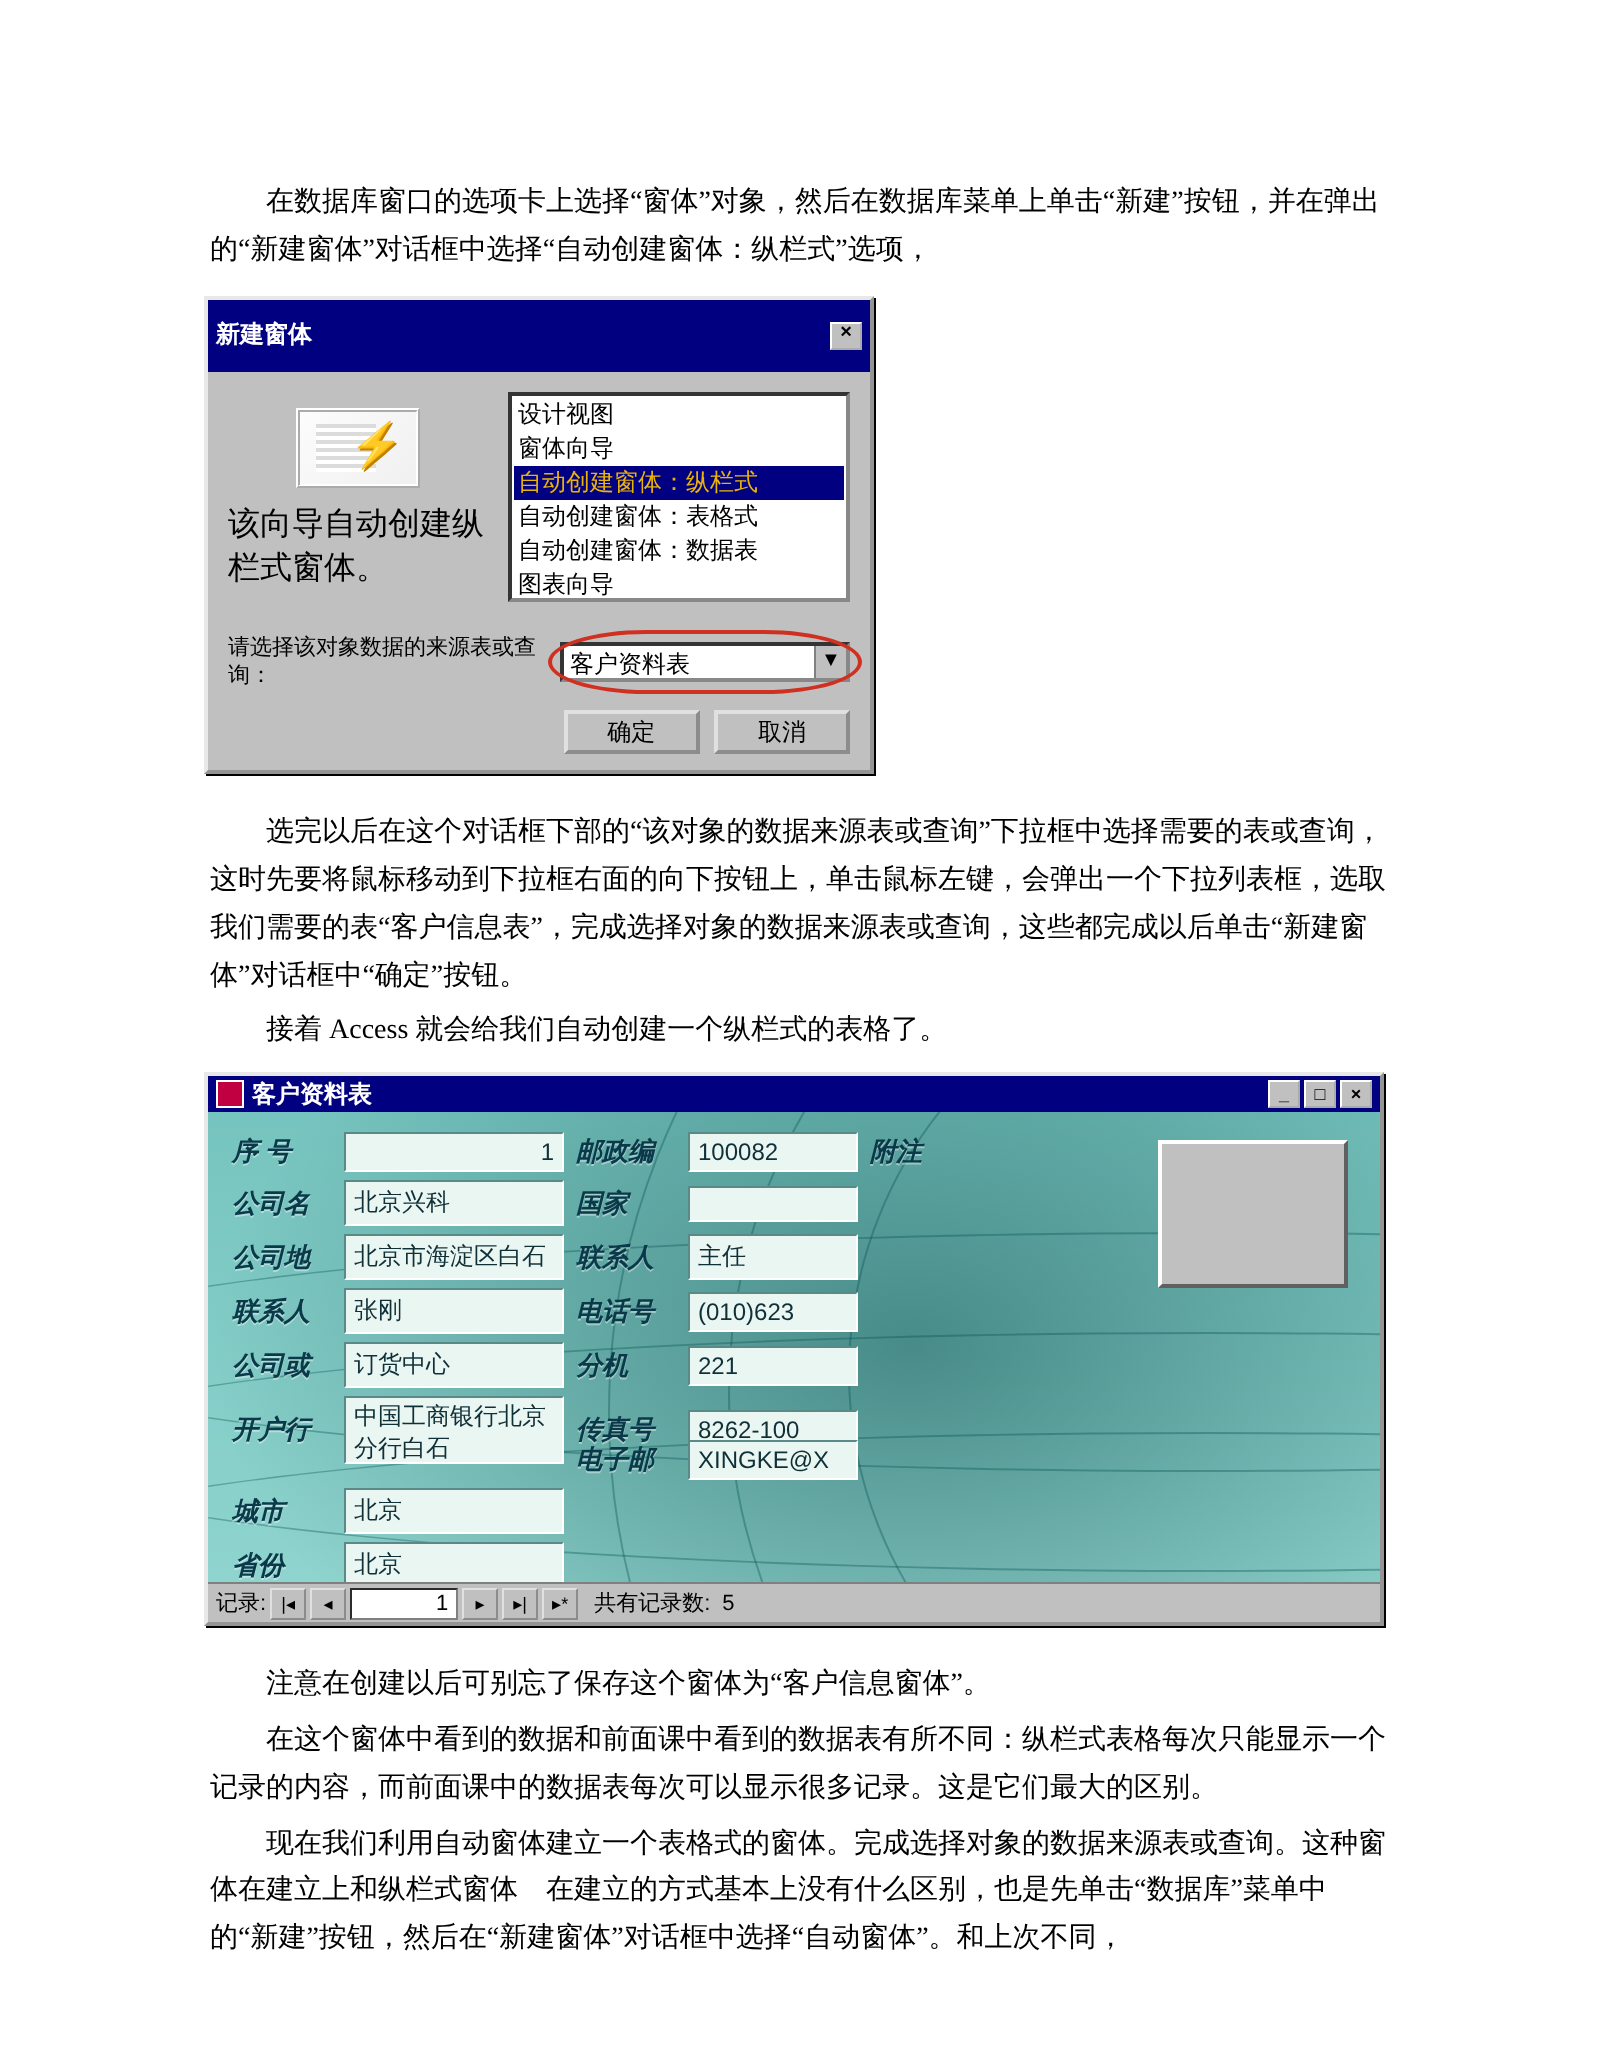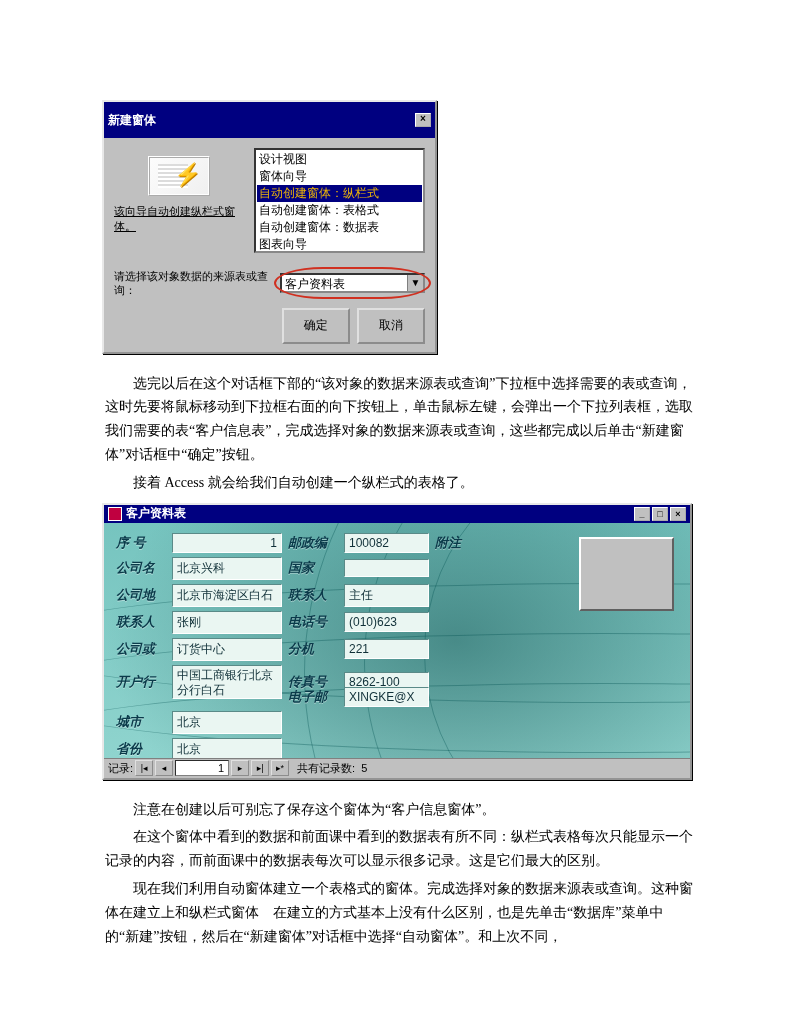--- a/index.html
+++ b/index.html
@@ -70,21 +70,21 @@
     content: "";
     position: absolute; left: 8px; top: 6px;
     width: 30px; height: 24px;
     background: repeating-linear-gradient(#dcdcdc 0 2px, #fff 2px 4px);
   }
   .dlg1-iconbox .bolt {
     position: absolute; right: 6px; top: 4px;
     color: #ffcc00; font-size: 22px;
     text-shadow: 1px 1px 0 #c08000;
   }
-  .dlg1-left-caption { font-size: 11px; line-height: 1.4; text-decoration: underline; }
+  .dlg1-left-caption { font-size: 16px; line-height: 1.4; }
   .dlg1-list {
     flex: 1;
     background: #fff;
     border: 2px inset #888;
     padding: 1px;
     height: 105px;
     overflow: hidden;
   }
   .dlg1-list div { padding: 0 2px; white-space: nowrap; }
   .dlg1-list .sel { background: #000080; color: #eab308; }
@@ -109,21 +109,21 @@
     border: 2px solid #d03020;
     border-radius: 50% / 80%;
     pointer-events: none;
   }
   .dlg1-buttons { text-align: right; }
   .dlg1-buttons button,
   .w95btn {
     font-family: inherit; font-size: 12px;
     background:#c0c0c0;
     border: 2px outset #e0e0e0;
-    width: 68px; height: 36px;
+    width: 68px; height: 22px;
     margin-left: 4px;
   }
 
   
   .form-wrap { margin: 8px 0 18px -3px; }
   .formwin {
     width: 590px;
     border: 2px outset #e8e8e8;
     background: #c0c0c0;
     font-family: "MS Sans Serif", sans-serif;
@@ -205,20 +205,21 @@
     background:#fff; border:1px inset #808080;
     padding: 0 4px; text-align:right; line-height:14px;
   }
   .rec-nav .filler { flex:1; background:#c0c0c0; }
 </style>
 </head>
 <body>
 
 <div class="page">
 
+  <p class="para">在数据库窗口的选项卡上选择“窗体”对象，然后在数据库菜单上单击“新建”按钮，并在弹出的“新建窗体”对话框中选择“自动创建窗体：纵栏式”选项，</p>
 
   <div class="dlg1-wrap">
     <div class="dlg1">
       <div class="dlg1-title">
         <span>新建窗体</span>
         <span class="spacer"></span>
         <span class="dlg1-close">×</span>
       </div>
       <div class="dlg1-body">
         <div class="dlg1-top">

